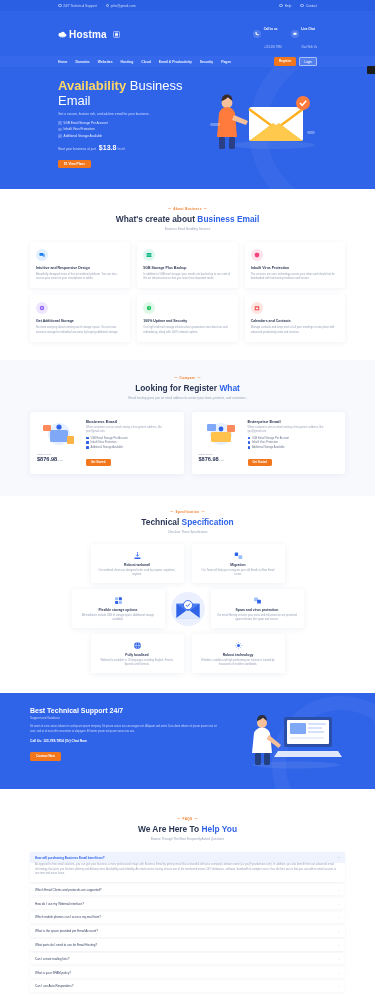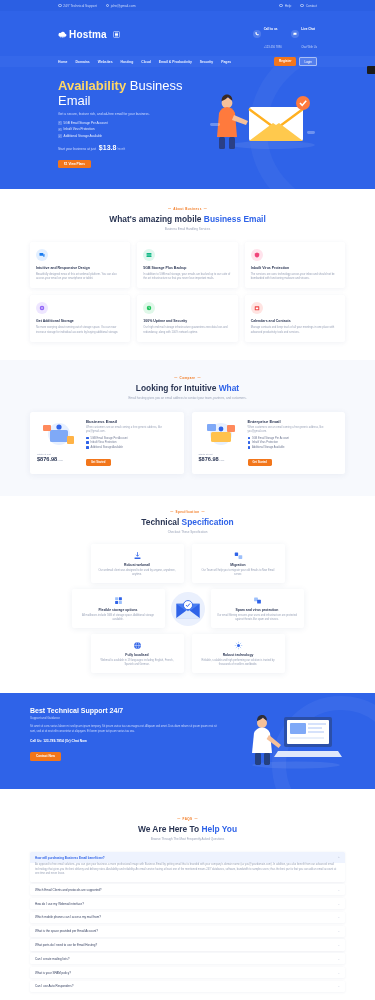--- a/index.html
+++ b/index.html
@@ -282,21 +282,21 @@
           <rect x="3" y="44" width="10" height="3" rx="1.4" fill="rgba(255,255,255,.3)"></rect>
           <rect x="100" y="52" width="8" height="3" rx="1.4" fill="rgba(255,255,255,.3)"></rect>
         </svg>
       </div>
     </div>
   </div>
 
   <div class="sect">
     <div class="eyebrow"><span>About Business</span></div>
     <div class="sect-h2">
-      <span>What's amazing mobile</span>
+      <span>What's create about</span>
       <em>Business Email</em>
     </div>
     <div class="sect-p">Business Email Handling Services</div>
 
     <div class="fgrid">
       <div class="fcard">
         <div class="fic" style="background:#e2efff">
           <svg width="6" height="6" viewBox="0 0 24 24">
               <rect x="2" y="4" width="15" height="11" rx="1.5" fill="#1a7cf0"></rect>
               <rect x="17" y="9" width="5" height="10" rx="1" fill="#1a7cf0"></rect>
@@ -353,21 +353,21 @@
         </div>
         <h4>Calendars and Contacts</h4>
         <p>Manage contacts and keep track of all your meetings in one place with advanced productivity tools and services.</p>
       </div>
     </div>
   </div>
 
   <div class="pricing-sect">
     <div class="eyebrow"><span>Compare</span></div>
     <div class="sect-h2">
-      <span>Looking for Intuitive</span>
+      <span>Looking for Register</span>
       <em>What</em>
     </div>
     <div class="sect-p">Email hosting gives you an email address to contact your team, partners, and customers.</div>
 
     <div class="pgrid">
       <div class="pcard">
         <div class="pcard-l">
           <div class="pcard-art">
             <svg width="40" height="28" viewBox="0 0 40 28">
               <circle cx="20" cy="14" r="11" fill="#e7f0ff"></circle>

